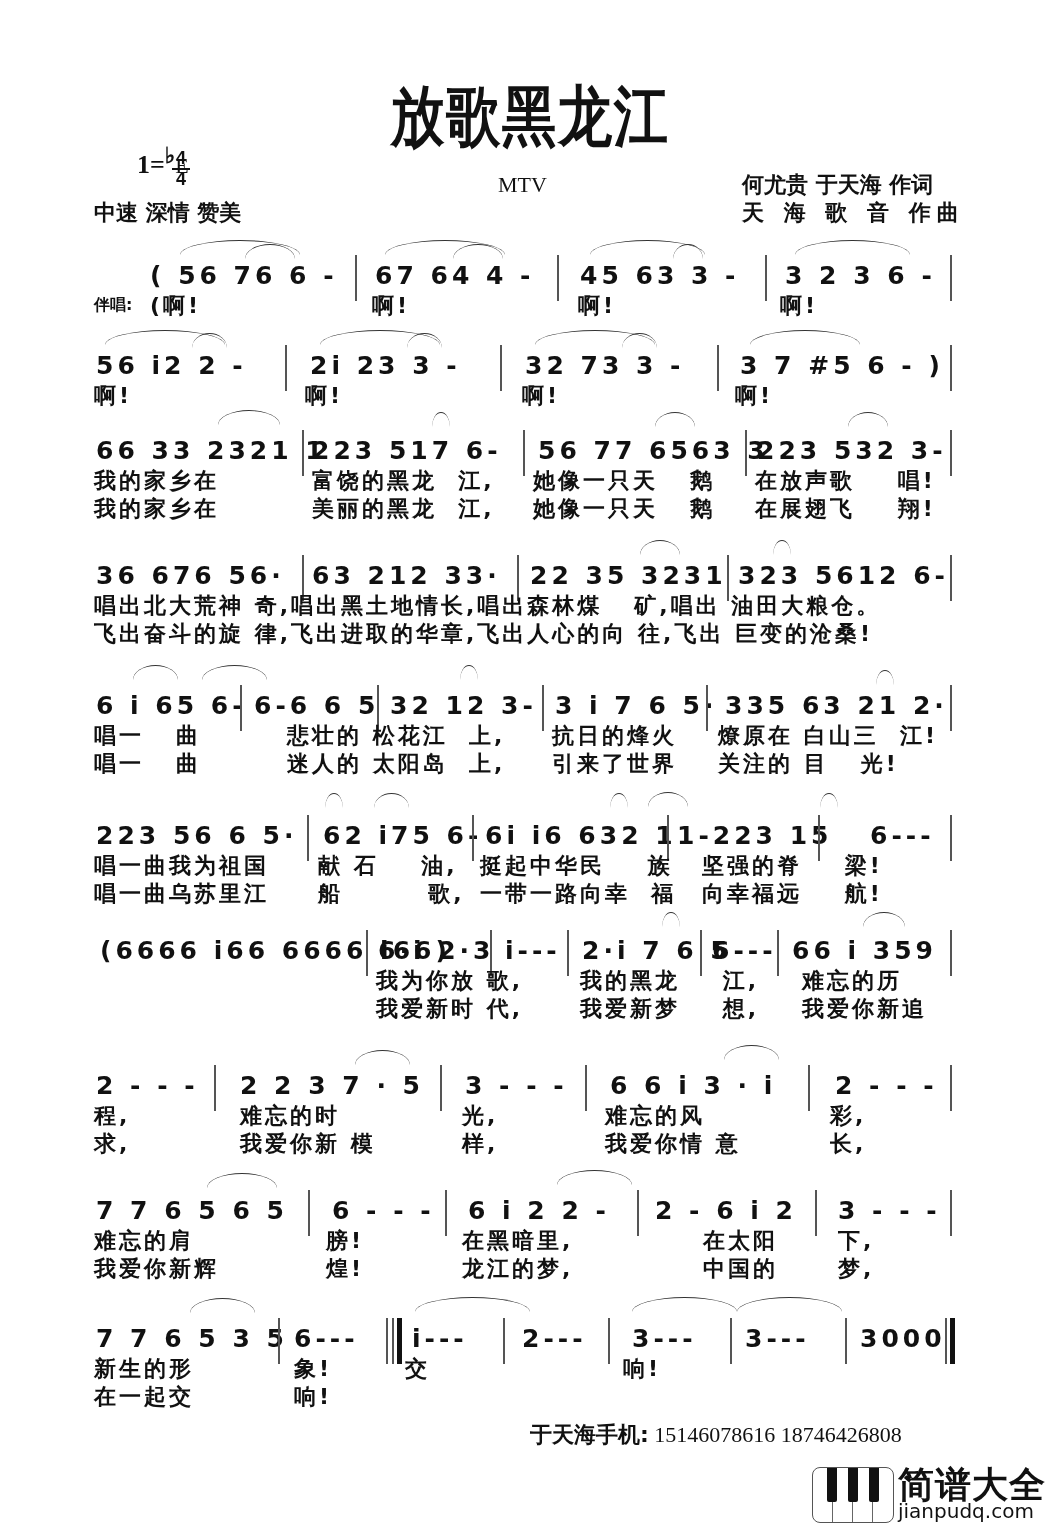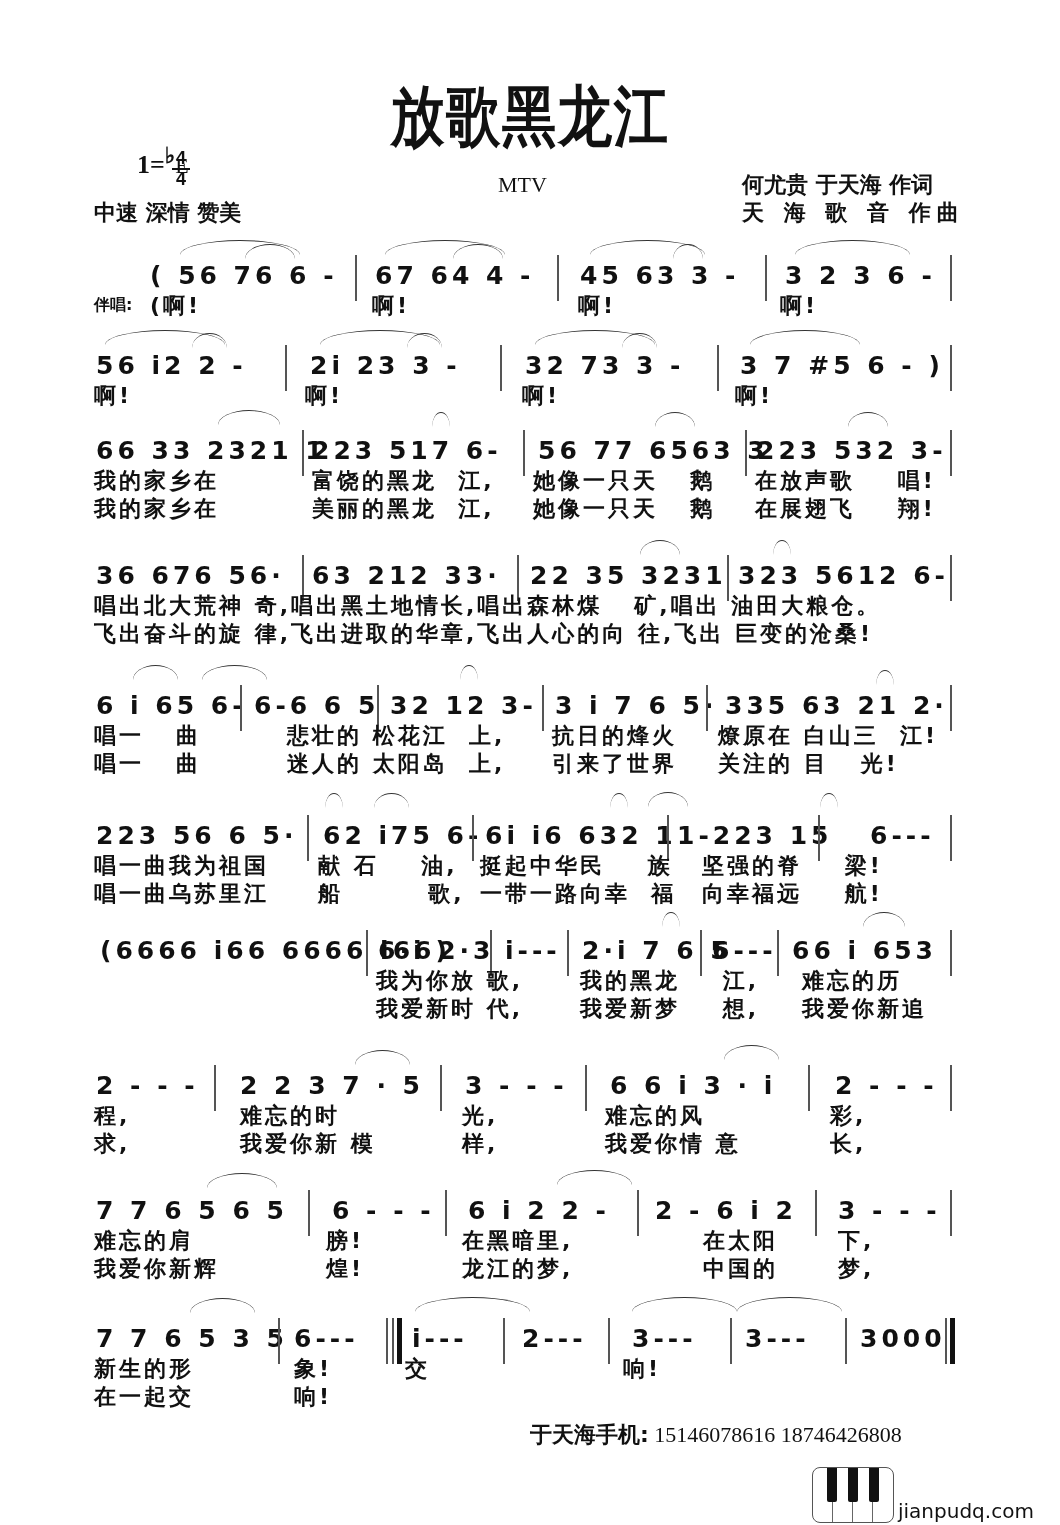--- a/index.html
+++ b/index.html
@@ -158,21 +158,21 @@
       <div class="notes" style="left: 100px;">(6666 i66 6666 i66)</div>
       <div class="barline" style="left: 366px;"></div>
       <div class="notes" style="left: 378px;">6·i 2·3</div>
       <div class="barline" style="left: 490px;"></div>
       <div class="notes" style="left: 505px;">i---</div>
       <div class="barline" style="left: 567px;"></div>
       <div class="notes" style="left: 582px;">2·i 7 6 5</div>
       <div class="barline" style="left: 700px;"></div>
       <div class="notes" style="left: 712px;">6---</div>
       <div class="barline" style="left: 777px;"></div>
-      <div class="notes" style="left: 792px;">66 i 653</div>
+      <div class="notes" style="left: 792px;">66 i 359</div>
       <div class="barline" style="left: 950px;"></div>
       <div class="lyric" style="left: 376px; top: 36px;">我为你放 歌,</div>
       <div class="lyric" style="left: 580px; top: 36px;">我的黑龙    江,</div>
       <div class="lyric" style="left: 802px; top: 36px;">难忘的历</div>
       <div class="lyric" style="left: 376px; top: 64px;">我爱新时 代,</div>
       <div class="lyric" style="left: 580px; top: 64px;">我爱新梦    想,</div>
       <div class="lyric" style="left: 802px; top: 64px;">我爱你新追</div>
     </div>
     <div class="row" style="top: 1065px;">
       <div class="notes" style="left: 96px;">2 - - -</div>
@@ -290,14 +290,15 @@
 <div class="abs logo">
   <div class="keys">
     <div class="wk" style="left:0"></div>
     <div class="wk" style="left:20px"></div>
     <div class="wk" style="left:40px"></div>
     <div class="wk" style="left:60px;border-right:none"></div>
     <div class="bk" style="left:14px"></div>
     <div class="bk" style="left:35px"></div>
     <div class="bk" style="left:56px"></div>
   </div>
+  <div class="cn">简谱大全</div>
   <div class="en">jianpudq.com</div>
 </div>
 
 </body></html>

